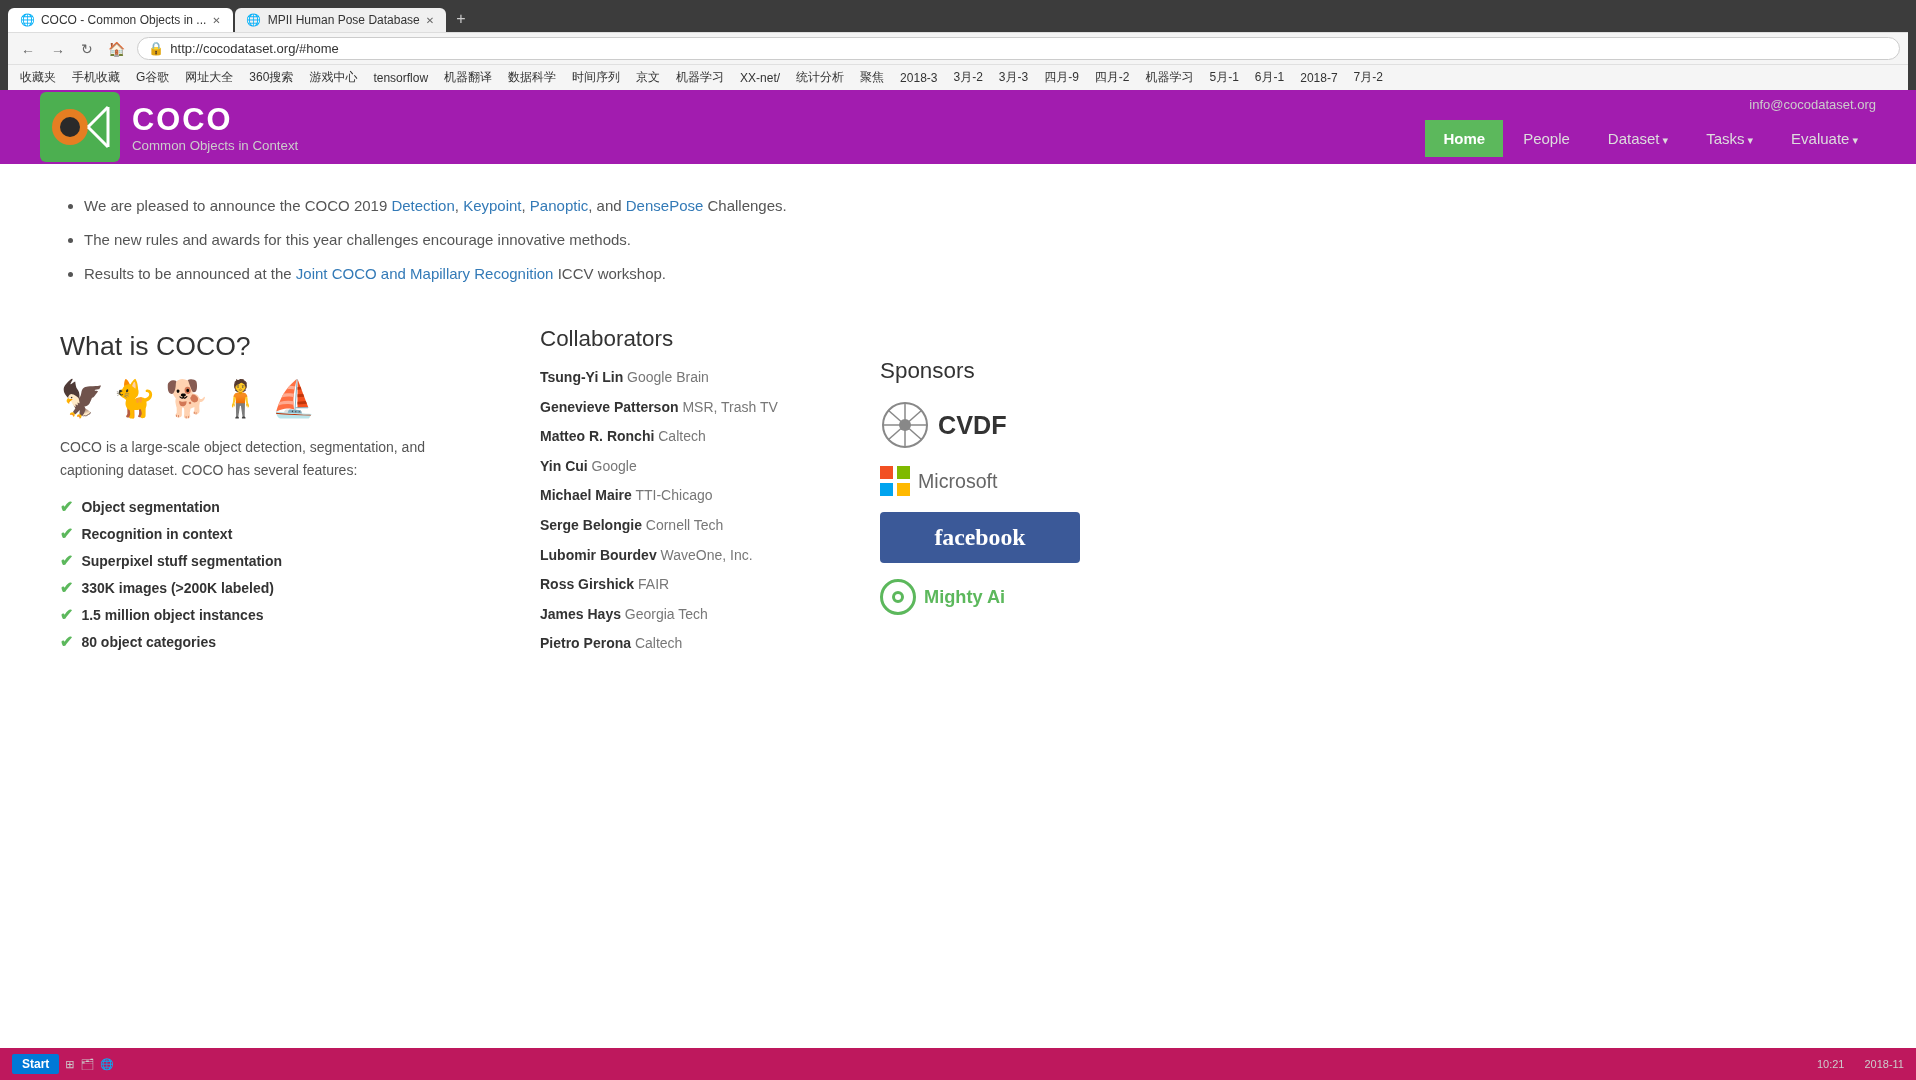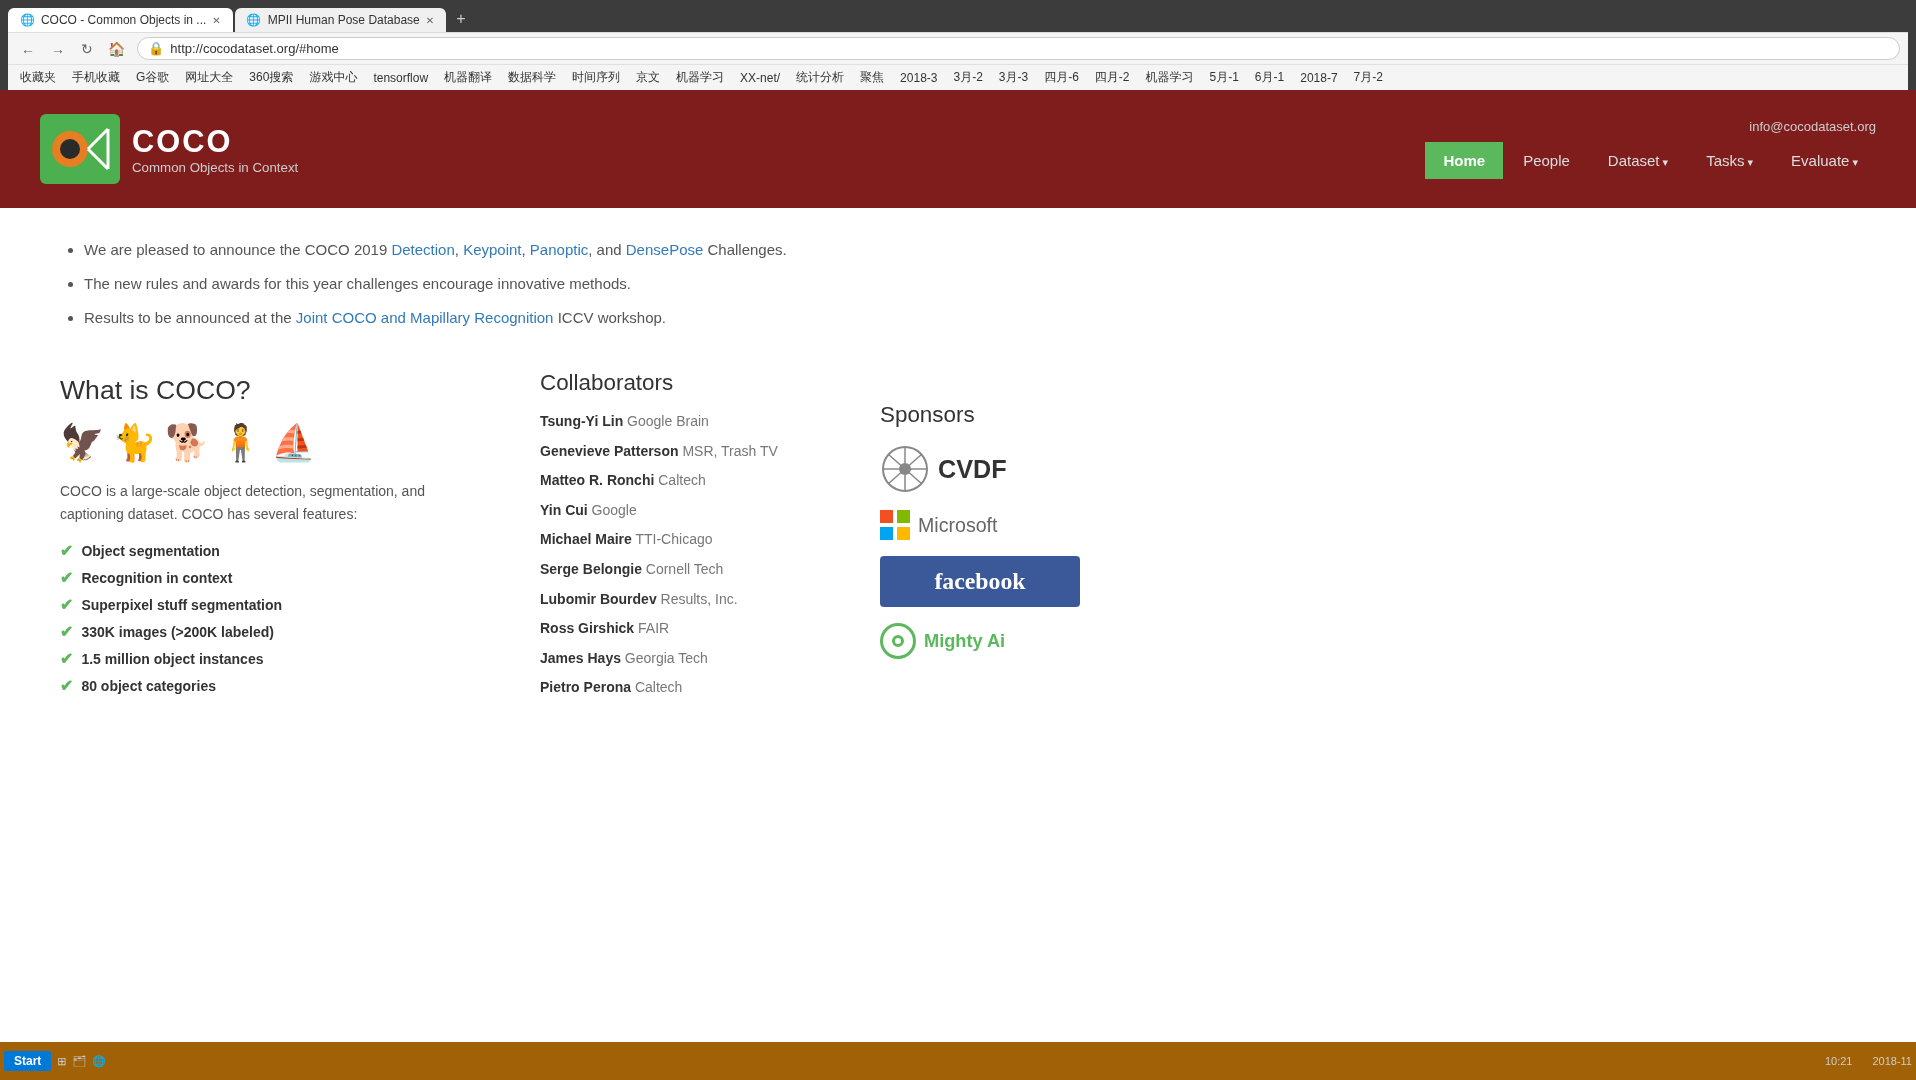--- a/index.html
+++ b/index.html
@@ -18,21 +18,21 @@
     .url-box { flex: 1; background: #fff; border: 1px solid #ccc; border-radius: 12px; padding: 3px 10px; font-size: 13px; color: #333; display: flex; align-items: center; gap: 6px; }
     .url-text { font-size: 13px; color: #333; }
 
     .bookmarks-bar { background: #f5f5f5; padding: 3px 8px; display: flex; align-items: center; gap: 8px; font-size: 12px; color: #333; border-top: 1px solid #e0e0e0; overflow: hidden; white-space: nowrap; }
     .bm-item { cursor: pointer; padding: 1px 4px; }
 
     
     .page { background: #fff; }
 
     
-    .site-header { background: #7f1d1d; display: flex; align-items: center; justify-content: space-between; padding: 24px 40px; }
+    .site-header { background: #a21caf; display: flex; align-items: center; justify-content: space-between; padding: 2px 40px; }
     .logo-area { display: flex; align-items: center; gap: 12px; }
     .logo-icon { width: 80px; height: 70px; }
     .logo-text { color: #fff; }
     .logo-text .coco-name { font-size: 2.2em; font-weight: bold; letter-spacing: 2px; color: #fff; }
     .logo-text .coco-sub { font-size: 0.95em; color: #ccc; }
 
     .header-right { display: flex; flex-direction: column; align-items: flex-end; gap: 8px; }
     .contact-email { color: #ccc; font-size: 13px; }
 
     nav { display: flex; align-items: center; gap: 2px; }
@@ -86,21 +86,21 @@
 
     .facebook-logo { background: #3b5998; border-radius: 4px; padding: 12px 20px; text-align: center; }
     .facebook-logo-text { color: #fff; font-size: 1.7em; font-weight: bold; font-family: 'Georgia', serif; }
 
     .mighty-logo { display: flex; align-items: center; gap: 8px; }
     .mighty-icon { width: 36px; height: 36px; border: 3px solid #5cb85c; border-radius: 50%; position: relative; display: flex; align-items: center; justify-content: center; }
     .mighty-inner { width: 12px; height: 12px; border: 3px solid #5cb85c; border-radius: 50%; }
     .mighty-text { font-size: 1.3em; color: #5cb85c; font-weight: bold; }
 
     
-    .taskbar { position: fixed; bottom: 0; left: 0; right: 0; height: 38px; background: #a16207; display: flex; align-items: center; justify-content: space-between; padding: 0 4px; font-size: 11px; color: #ccc; z-index: 1000; }
+    .taskbar { position: fixed; bottom: 0; left: 0; right: 0; height: 32px; background: #be185d; display: flex; align-items: center; justify-content: space-between; padding: 0 12px; font-size: 11px; color: #ccc; z-index: 1000; }
     .taskbar-left { display: flex; align-items: center; gap: 6px; }
     .taskbar-right { display: flex; align-items: center; gap: 20px; }
     .start-btn { background: #0078d7; color: #fff; border: none; padding: 3px 10px; cursor: pointer; font-size: 12px; font-weight: bold; border-radius: 2px; }
   </style>
 </head>
 <body>
 
 <div class="browser-chrome">
   <div class="tab-bar">
     <div class="tab active">
@@ -137,21 +137,21 @@
     <span class="bm-item">数据科学</span>
     <span class="bm-item">时间序列</span>
     <span class="bm-item">京文</span>
     <span class="bm-item">机器学习</span>
     <span class="bm-item">XX-net/</span>
     <span class="bm-item">统计分析</span>
     <span class="bm-item">聚焦</span>
     <span class="bm-item">2018-3</span>
     <span class="bm-item">3月-2</span>
     <span class="bm-item">3月-3</span>
-    <span class="bm-item">四月-6</span>
+    <span class="bm-item">四月-9</span>
     <span class="bm-item">四月-2</span>
     <span class="bm-item">机器学习</span>
     <span class="bm-item">5月-1</span>
     <span class="bm-item">6月-1</span>
     <span class="bm-item">2018-7</span>
     <span class="bm-item">7月-2</span>
   </div>
 </div>
 
 <div class="page">
@@ -269,21 +269,21 @@
             <li>
               <span class="collab-name">Michael Maire</span>
               <span class="collab-org"> TTI-Chicago</span>
             </li>
             <li>
               <span class="collab-name">Serge Belongie</span>
               <span class="collab-org"> Cornell Tech</span>
             </li>
             <li>
               <span class="collab-name">Lubomir Bourdev</span>
-              <span class="collab-org"> Results, Inc.</span>
+              <span class="collab-org"> WaveOne, Inc.</span>
             </li>
             <li>
               <span class="collab-name">Ross Girshick</span>
               <span class="collab-org"> FAIR</span>
             </li>
             <li>
               <span class="collab-name">James Hays</span>
               <span class="collab-org"> Georgia Tech</span>
             </li>
             <li>

